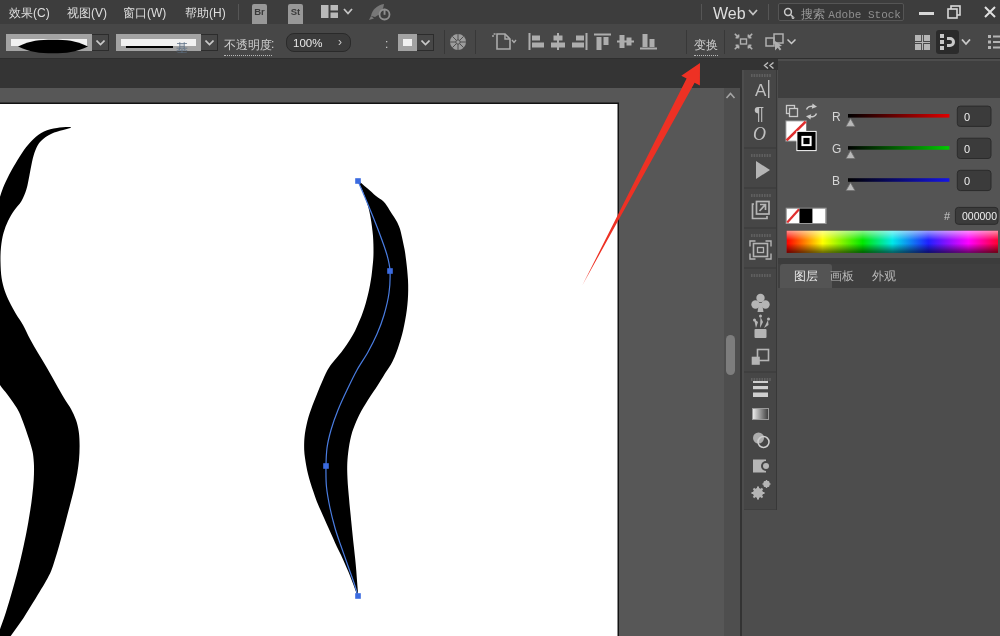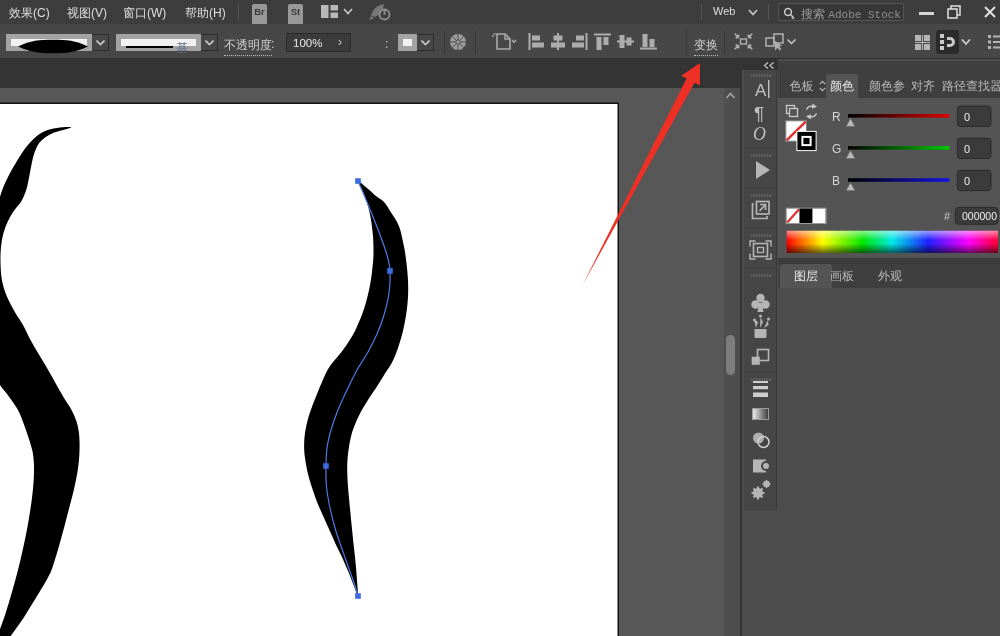--- a/index.html
+++ b/index.html
@@ -7,21 +7,21 @@
   .abs { position:absolute; }
   
   #menubar { position:absolute; left:0; top:0; width:1000px; height:24px; background:#3d3d3d; color:#dedede; font-size:12px; }
   .mitem { position:absolute; top:5px; }
   .vsep { position:absolute; width:1px; background:#565656; }
   .badge { position:absolute; top:4px; width:15px; height:32px; background:#989898; color:#3a3a3a; font-weight:bold; font-size:9.5px; text-align:center; line-height:15px; border-radius:2px; }
   
   #ctrlbar { position:absolute; left:0; top:24px; width:1000px; height:35px; background:#474747; border-bottom:1px solid #2e2e2e; color:#cfcfcf; font-size:12px; }
   .whitebox { position:absolute; background:#f1f1f1; border:5px solid #a3a3a3; }
   .chevbtn { position:absolute; border:1px solid #2c2c2c; border-left:none; background:#474747; }
-  .darkbox { position:absolute; background:#3b3b3b; border:1px solid #2a2a2a; border-radius:0; color:#e8e8e8; }
+  .darkbox { position:absolute; background:#3b3b3b; border:1px solid #2a2a2a; border-radius:8px; color:#e8e8e8; }
   .dotted-u { border-bottom:1px dotted #b9b9b9; padding-bottom:1px; }
   
   #dock { position:absolute; left:742px; top:59px; width:258px; height:577px; background:#4d4d4d; }
   #iconstrip { position:absolute; left:2px; top:11px; width:33px; height:440px; background:#464646; border-right:1px solid #383838;}
   .tabstrip { position:absolute; background:#3f3f3f; }
   .tab { position:absolute; top:0; height:100%; color:#b9b9b9; font-size:12px; text-align:center; line-height:24px; white-space:nowrap; }
   .tab.active { background:#545454; color:#e8e8e8; border-radius:3px 3px 0 0; }
   .panelbody { position:absolute; background:#545454; }
 </style></head>
 <body>
@@ -43,21 +43,21 @@
       <path d="M1,1 L5,5.5 L9,1" stroke="#c4c4c4" stroke-width="1.8" fill="none"></path>
     </svg>
 
   <svg class="abs" style="left:369px; top:3px;" width="23" height="18" viewBox="0 0 23 18">
     <path d="M2,13 C3,7 8,2 15,1 C14.5,6 12,11 6,14 Z" fill="#777"></path>
     <path d="M2,13 L0,17 L5,15.5 Z" fill="#777"></path>
     <circle cx="15.5" cy="11.5" r="5" fill="none" stroke="#8e8e8e" stroke-width="1.8"></circle>
     <rect x="14.6" y="5.8" width="1.9" height="6" fill="#8e8e8e"></rect>
   </svg>
   <div class="vsep" style="left:701px; top:4px; height:16px;"></div>
-  <span class="mitem" style="left:713px; font-size:11px;">Web</span>
+  <span class="mitem" style="left:713px; font-size:16px;">Web</span>
   <svg class="abs" style="left:748px; top:9px;" width="10" height="7" viewBox="0 0 10 7">
       <path d="M1,1 L5,5.5 L9,1" stroke="#c4c4c4" stroke-width="1.8" fill="none"></path>
     </svg>
   <div class="vsep" style="left:768px; top:4px; height:16px;"></div>
   <div class="abs" style="left:778px; top:3px; width:126px; height:18px; background:#373737; border:1px solid #555; border-radius:2px;">
     <svg class="abs" style="left:4px; top:3px;" width="13" height="12" viewBox="0 0 13 12">
       <circle cx="5" cy="5" r="3.4" fill="none" stroke="#cacaca" stroke-width="1.5"></circle>
       <path d="M7.7,7.7 L10.5,10.5" stroke="#cacaca" stroke-width="1.5"></path>
       <path d="M8,10.5 L12,10.5 L10,12.5Z" fill="#cacaca"></path>
     </svg>
@@ -359,30 +359,20 @@
             <line x1="20" y1="411.5" x2="25" y2="416.5"></line>
             <line x1="25" y1="411.5" x2="20" y2="416.5"></line>
           </g>
       </g>
     </svg>
   </div>
 
   <div class="abs" style="left:36px; top:0; width:222px; height:577px; background:#4d4d4d;">
 
     <div class="tabstrip" style="left:0; top:2px; width:222px; height:37px;"></div>
-    <div class="tabstrip" style="left:0; top:15px; width:222px; height:24px;">
-      <div class="tab" style="left:2px; width:43px;">色板</div>
-      <svg class="abs" style="left:41px; top:6px;" width="7" height="12" viewBox="0 0 7 12">
-        <path d="M0.8,4.2 L3.5,1.4 L6.2,4.2 M0.8,7.8 L3.5,10.6 L6.2,7.8" stroke="#b9b9b9" stroke-width="1.2" fill="none"></path>
-      </svg>
-      <div class="tab active" style="left:48px; width:32px;">颜色</div>
-      <div class="tab" style="left:88px; width:42px; overflow:hidden;">颜色参</div>
-      <div class="tab" style="left:128px; width:34px;">对齐</div>
-      <div class="tab" style="left:162px; width:60px; overflow:hidden; text-align:left; padding-left:2px;">路径查找器</div>
-    </div>
 
     <div class="panelbody" style="left:0; top:39px; width:222px; height:160px;" id="colorbody">
       <svg width="222" height="160" viewBox="0 0 222 160">
         <defs>
           <linearGradient id="gr" x1="0" y1="0" x2="1" y2="0">
               <stop offset="0" stop-color="#000"></stop>
               <stop offset="1" stop-color="#e00000"></stop>
             </linearGradient>
           <linearGradient id="gg" x1="0" y1="0" x2="1" y2="0">
               <stop offset="0" stop-color="#000"></stop>
@@ -460,17 +450,17 @@
 
         <rect x="8.7" y="132.8" width="211.3" height="22.1" fill="url(#spec)"></rect>
         <rect x="8.7" y="132.8" width="211.3" height="22.1" fill="url(#specv)"></rect>
       </svg>
     </div>
     <div class="abs" style="left:0; top:199px; width:222px; height:6px; background:#3c3c3c;"></div>
 
     <div class="tabstrip" style="left:0; top:205px; width:222px; height:24px;">
       <div class="tab active" style="left:2px; width:52px;">图层</div>
       <div class="tab" style="left:45px; width:38px;">画板</div>
-      <div class="tab" style="left:88px; width:36px;text-align:right;">外观</div>
+      <div class="tab" style="left:88px; width:36px;">外观</div>
     </div>
 
   </div>
 </div>
 
 </body></html>

